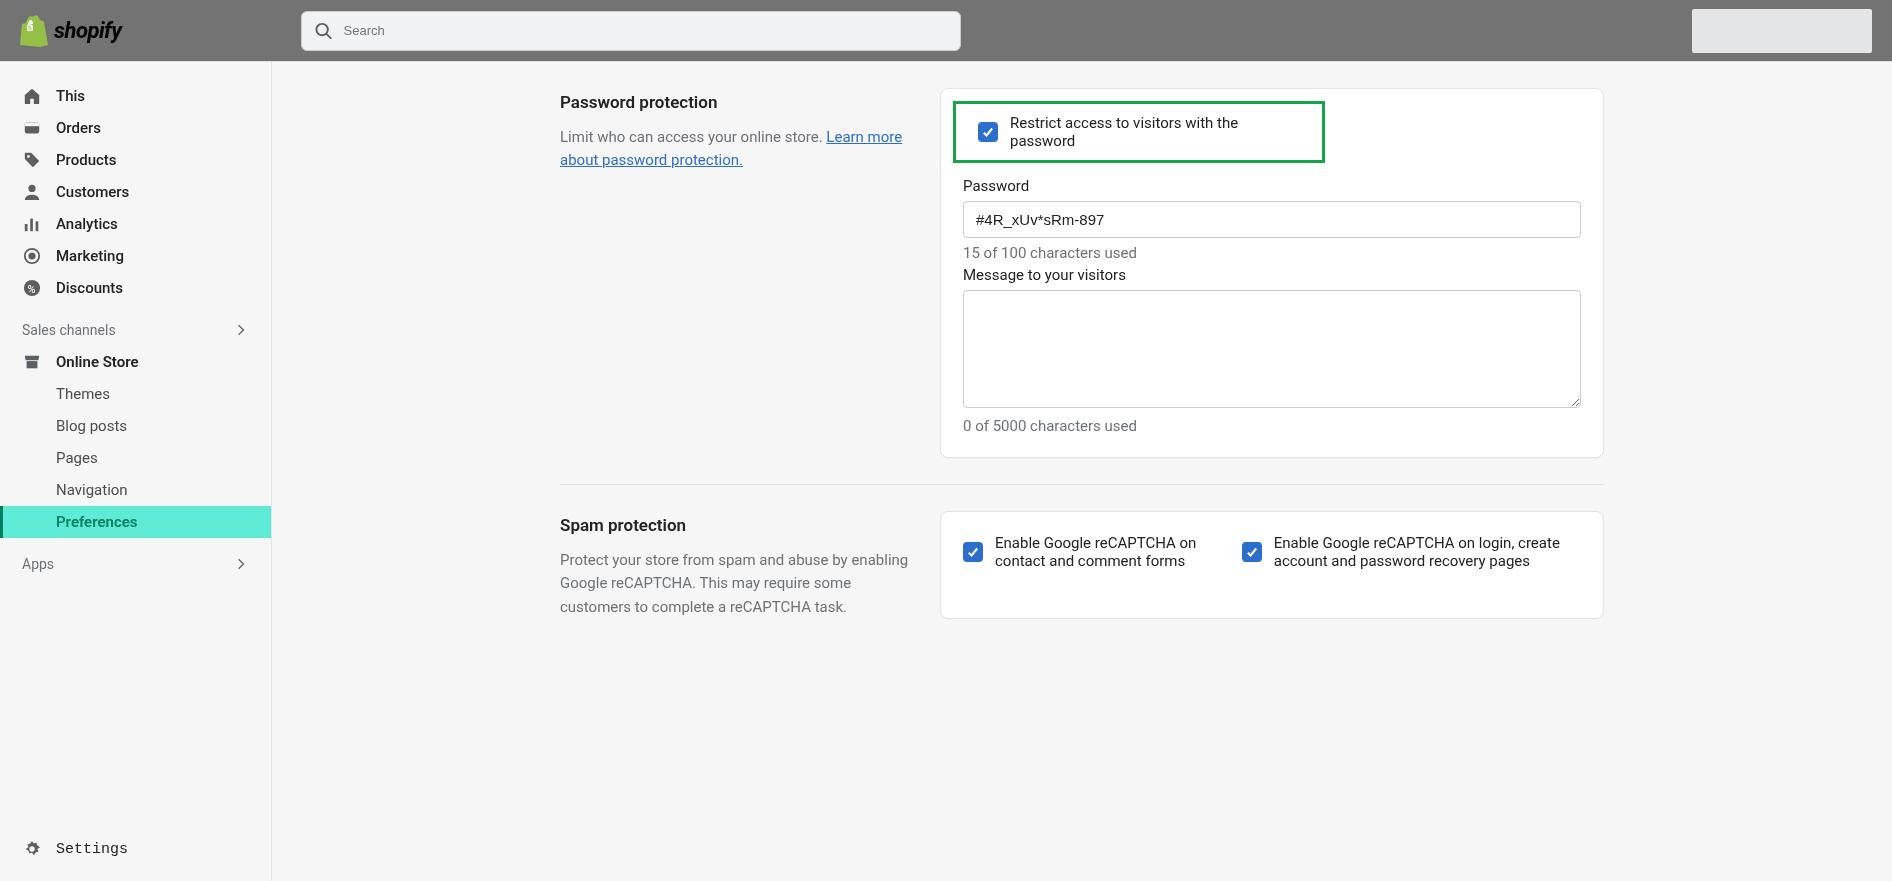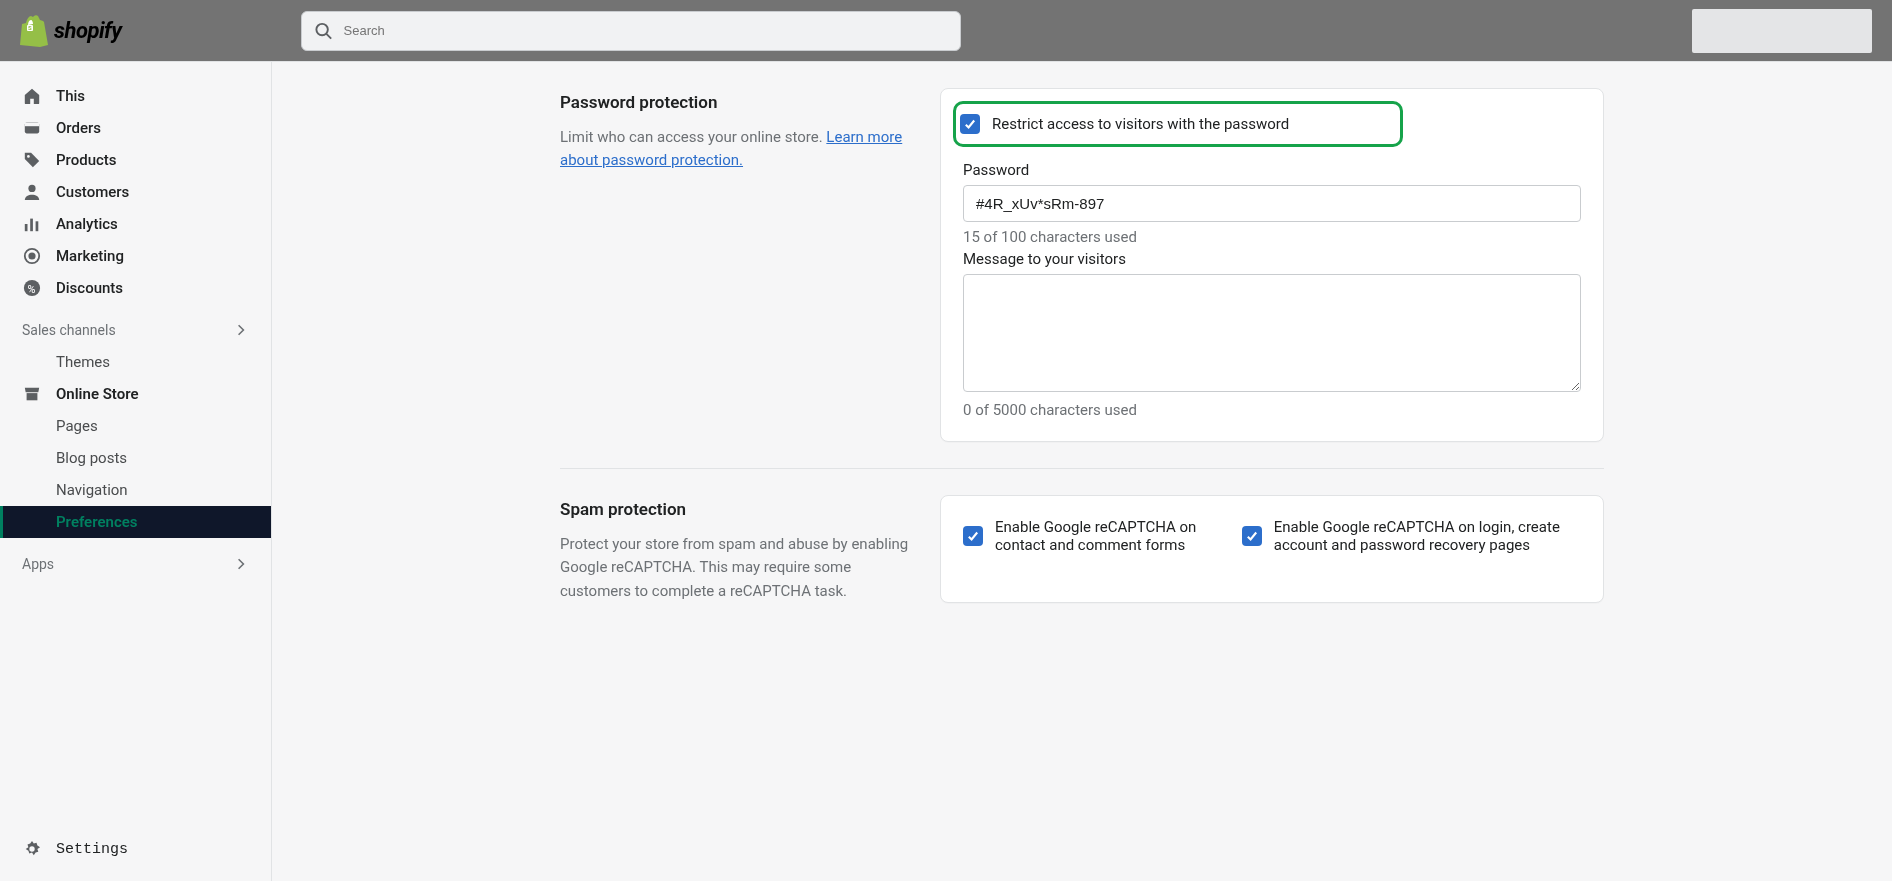--- a/index.html
+++ b/index.html
@@ -59,21 +59,21 @@
   .nav-item {
     display: flex; align-items: center; gap: 14px;
     padding: 7px 22px;
     font-size: 15px; font-weight: 500;
     color: #202223;
     cursor: pointer;
   }
   .nav-item .icon { width: 20px; display:flex; justify-content:center; color:#5c5f62; }
   .nav-sub { padding-left: 56px; font-weight: 400; color:#4a4c4e; }
   .nav-sub.active {
-    background:#0f172a;
+    background:#5eead4;
     color:#008060;
     font-weight:600;
     border-left: 3px solid #008060;
     padding-left: 53px;
   }
   .nav-heading {
     display:flex; align-items:flex-start; justify-content:space-between;
     padding: 18px 22px 8px 22px;
     font-size: 14px; color:#6d7175;
   }
@@ -110,24 +110,24 @@
     border-radius: 8px;
     padding: 22px 22px;
     box-shadow: 0 1px 0 rgba(0,0,0,0.02);
   }
   .chk-row {
     display:flex; align-items:center; gap:12px;
     font-size: 15px;
   }
   .chk-row.highlighted {
     border: 3px solid #16a34a;
-    border-radius: 10px;
-    padding: 10px 4px;
+    border-radius: 0;
+    padding: 10px 22px;
     margin: -10px -10px 10px -10px;
-    width: 450px;
+    width: 372px;
   }
   .chk {
     width: 20px; height: 20px;
     border-radius: 4px;
     background: #2c6ecb;
     display:flex; align-items:center; justify-content:center;
     flex-shrink:0;
   }
   .chk svg { stroke:#fff; }
   .field-label { font-size:15px; color:#202223; margin: 14px 0 6px 0; display:block;}
@@ -238,37 +238,37 @@
       </span>
     <span>Discounts</span>
   </div>
 
   <div class="nav-heading">
     <span>Sales channels</span>
     <svg width="16" height="16" viewBox="0 0 20 20" fill="none" stroke="#6d7175" stroke-width="2">
         <polyline points="7 4 13 10 7 16"></polyline>
       </svg>
   </div>
+  <div class="nav-item">
+    <span class="icon">
+        <svg width="18" height="18" viewBox="0 0 20 20" fill="#5c5f62">
+          <path d="M2 3h16l-1 5H3L2 3z"></path>
+          <rect x="4" y="9" width="12" height="8"></rect>
+        </svg>
+      </span>
+    <span style="font-weight:600;">Online Store</span>
+  </div>
   <div class="nav-item nav-sub">
       <span>Themes</span>
     </div>
-  <div class="nav-item">
-    <span class="icon">
-        <svg width="18" height="18" viewBox="0 0 20 20" fill="#5c5f62">
-          <path d="M2 3h16l-1 5H3L2 3z"></path>
-          <rect x="4" y="9" width="12" height="8"></rect>
-        </svg>
-      </span>
-    <span style="font-weight:600;">Online Store</span>
-  </div>
+  <div class="nav-item nav-sub">
+      <span>Blog posts</span>
+    </div>
   <div class="nav-item nav-sub">
       <span>Pages</span>
-    </div>
-  <div class="nav-item nav-sub">
-      <span>Blog posts</span>
     </div>
   <div class="nav-item nav-sub">
       <span>Navigation</span>
     </div>
   <div class="nav-item nav-sub active">
       <span>Preferences</span>
     </div>
 
   <div class="nav-heading">
     <span>Apps</span>

